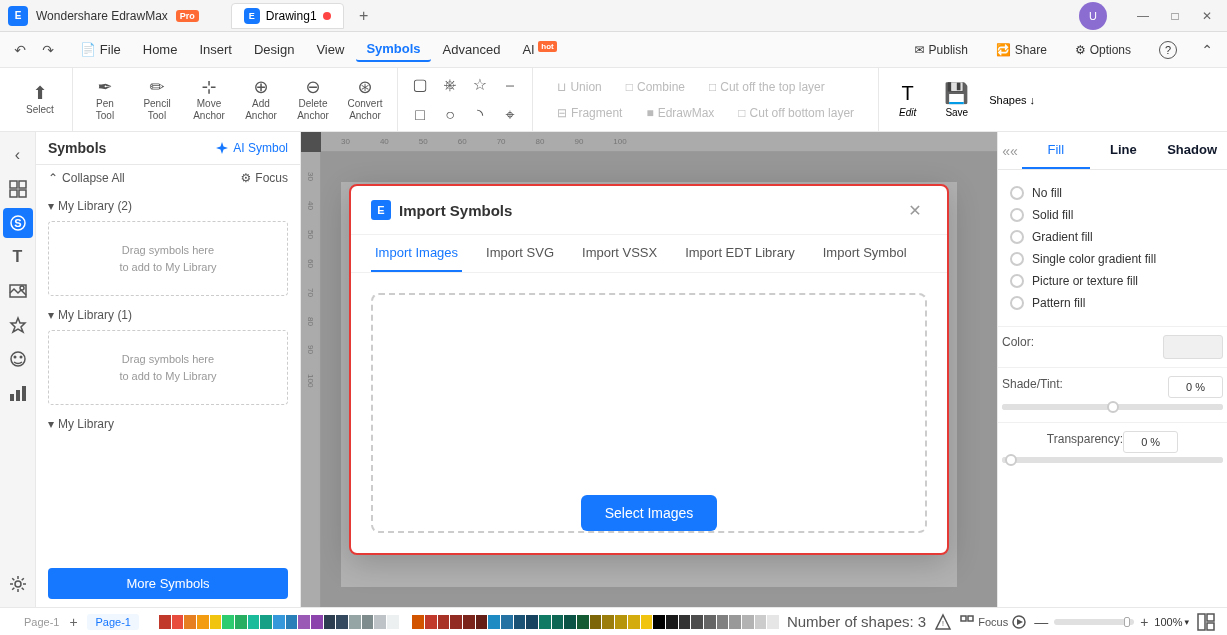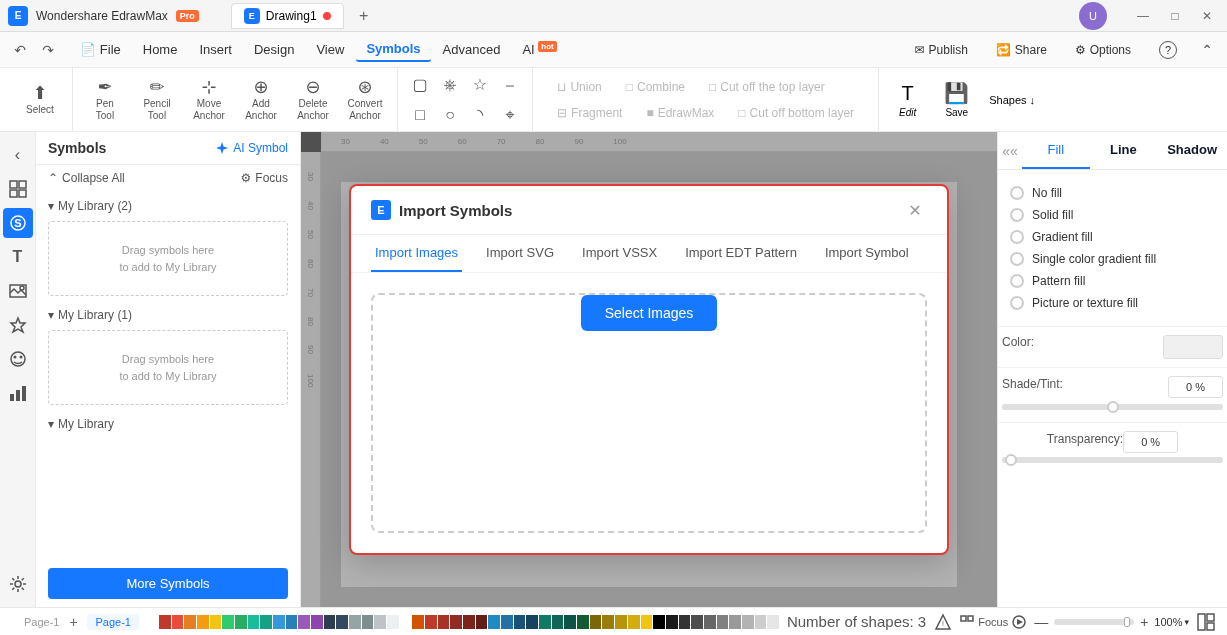--- a/index.html
+++ b/index.html
@@ -105,21 +105,21 @@
     .modal-overlay { position: absolute; top: 0; left: 0; right: 0; bottom: 0; background: rgba(0,0,0,0.3); display: flex; align-items: center; justify-content: center; z-index: 1000; }
     .modal { background: white; border-radius: 8px; width: 600px; box-shadow: 0 8px 32px rgba(0,0,0,0.2); border: 2px solid #e53935; }
     .modal-header { display: flex; align-items: center; justify-content: space-between; padding: 12px 20px; border-bottom: 1px solid #f0f0f0; }
     .modal-title { font-size: 15px; font-weight: 600; color: #333; display: flex; align-items: center; gap: 8px; }
     .modal-title-icon { width: 20px; height: 20px; background: #1677ff; border-radius: 3px; display: flex; align-items: center; justify-content: center; color: white; font-size: 11px; font-weight: bold; }
     .modal-close { width: 24px; height: 24px; display: flex; align-items: center; justify-content: center; cursor: pointer; color: #999; font-size: 16px; border-radius: 3px; }
     .modal-tabs { display: flex; padding: 0 20px; border-bottom: 1px solid #f0f0f0; gap: 20px; }
     .modal-tab { padding: 10px 4px; font-size: 13px; color: #555; cursor: pointer; border-bottom: 2px solid transparent; }
     .modal-tab.active { color: #1677ff; border-bottom-color: #1677ff; font-weight: 500; }
     .modal-body { padding: 20px; height: 280px; display: flex; align-items: center; justify-content: center; }
-    .drop-zone { width: 100%; height: 100%; border: 2px dashed #ccc; border-radius: 8px; display: flex; align-items: flex-start; justify-content: center; }
+    .drop-zone { width: 100%; height: 100%; border: 2px dashed #ccc; border-radius: 8px; display: flex; align-items: flex-end; justify-content: center; }
     .select-images-btn { background: #1677ff; color: white; border: none; padding: 10px 24px; border-radius: 6px; font-size: 14px; cursor: pointer; }
 
     
     .status-bar { height: 28px; background: white; border-top: 1px solid #e8e8e8; display: flex; align-items: center; padding: 0 12px; font-size: 11px; color: #555; gap: 8px; }
     .page-tab { display: flex; align-items: center; gap: 4px; padding: 2px 8px; background: #f0f7ff; border-radius: 3px; color: #1677ff; font-size: 11px; }
     .add-page-btn { width: 20px; height: 20px; display: flex; align-items: center; justify-content: center; color: #666; cursor: pointer; font-size: 14px; }
     .status-shapes { color: #555; font-size: 15px; }
     .zoom-controls { display: flex; align-items: center; gap: 6px; }
     .zoom-level { font-size: 11px; color: #333; display: flex; align-items: center; gap: 2px; }
     .color-palette { display: flex; align-items: center; gap: 1px; flex: 1; overflow: hidden; }
@@ -426,21 +426,21 @@
           <div class="modal-title">
             <div class="modal-title-icon">E</div>
             <span>Import Symbols</span>
           </div>
           <div class="modal-close">✕</div>
         </div>
         <div class="modal-tabs">
           <div class="modal-tab active">Import Images</div>
           <div class="modal-tab">Import SVG</div>
           <div class="modal-tab">Import VSSX</div>
-          <div class="modal-tab">Import EDT Pattern</div>
+          <div class="modal-tab">Import EDT Library</div>
           <div class="modal-tab">Import Symbol</div>
         </div>
         <div class="modal-body">
           <div class="drop-zone">
             <button class="select-images-btn">Select Images</button>
           </div>
         </div>
       </div>
     </div>
   </div>
@@ -465,25 +465,25 @@
       <div class="fill-option">
         <div class="radio-btn"></div>
         <span>Gradient fill</span>
       </div>
       <div class="fill-option">
         <div class="radio-btn"></div>
         <span>Single color gradient fill</span>
       </div>
       <div class="fill-option">
         <div class="radio-btn"></div>
-        <span>Pattern fill</span>
+        <span>Picture or texture fill</span>
       </div>
       <div class="fill-option">
         <div class="radio-btn"></div>
-        <span>Picture or texture fill</span>
+        <span>Pattern fill</span>
       </div>
     </div>
 
     <div class="right-section clearfix">
       <span class="right-label">Color:</span>
       <div class="color-swatch"></div>
     </div>
 
     <div class="right-section clearfix">
       <div style="display:flex;justify-content:space-between;align-items:center;margin-bottom:6px;">

